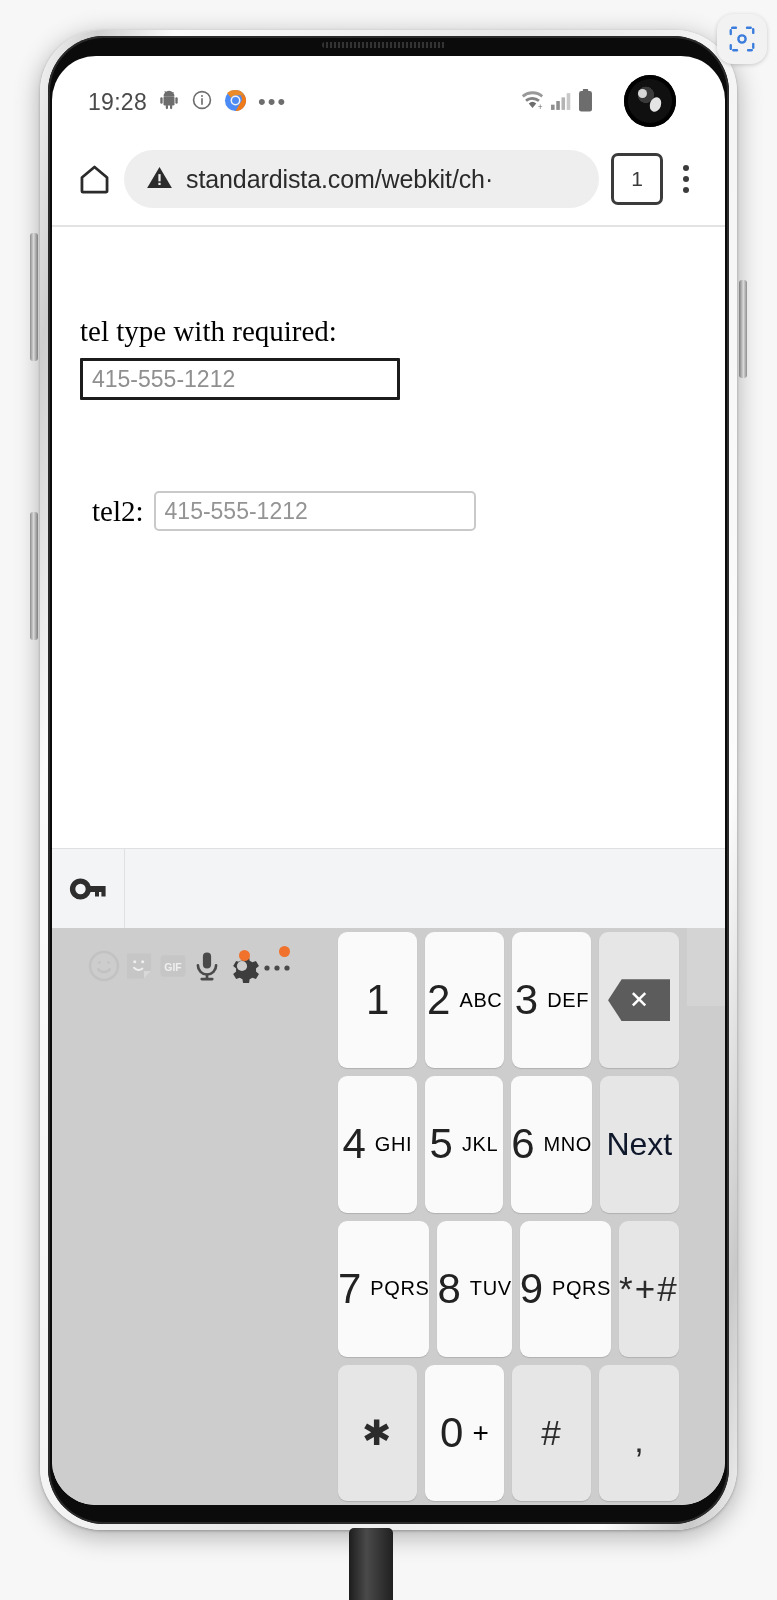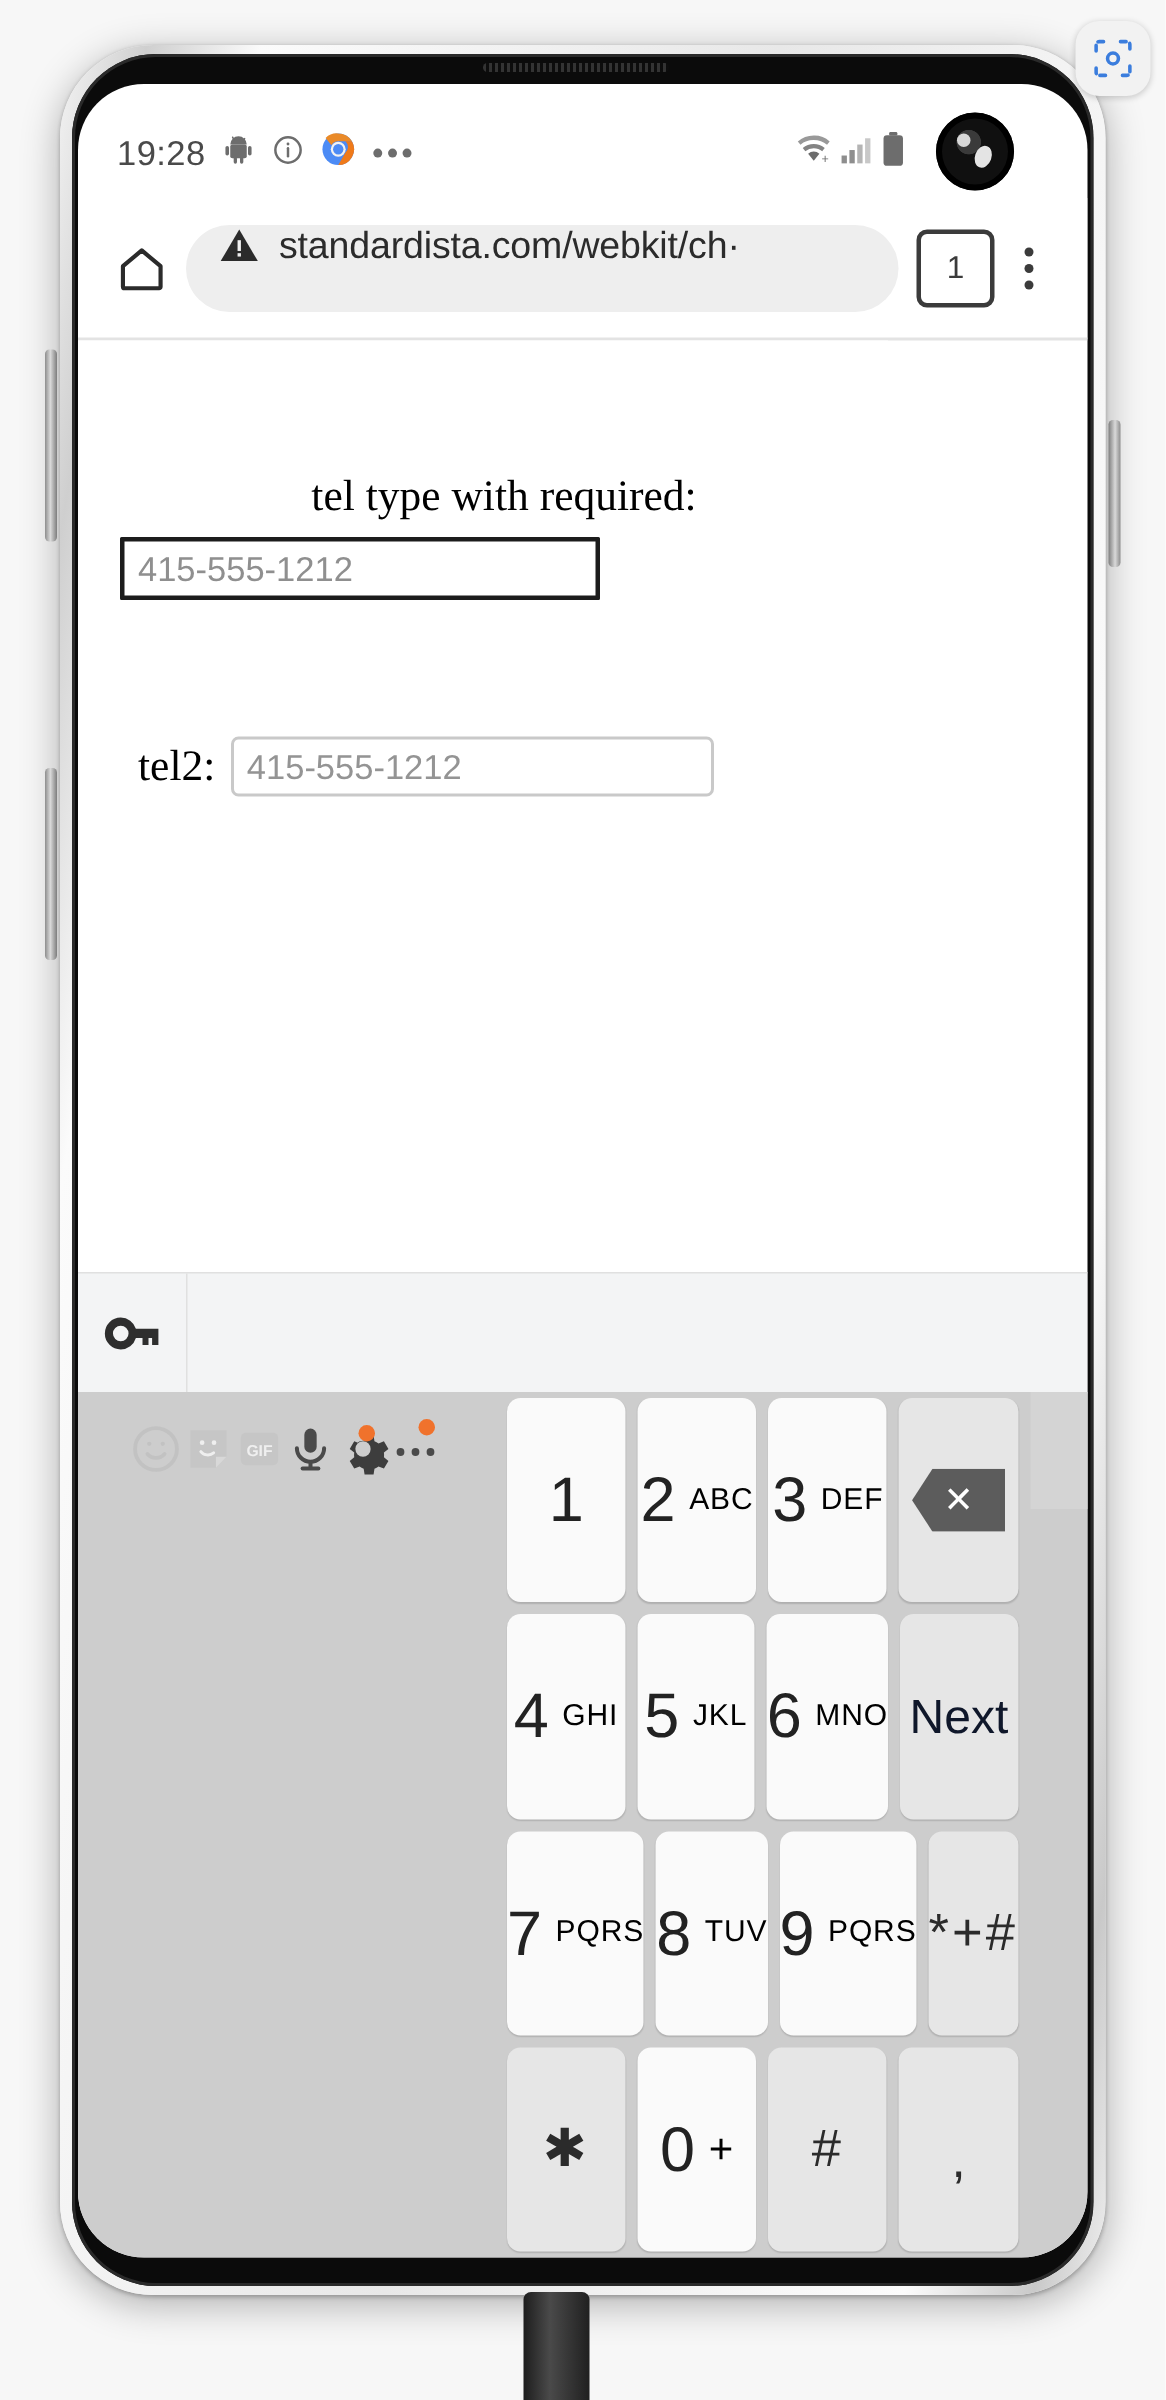--- a/index.html
+++ b/index.html
@@ -63,21 +63,21 @@
     position:absolute;right:10px;top:14px;width:50px;height:50px;
     border-radius:16px;background:#f2f2f2;
     box-shadow:0 1px 4px rgba(0,0,0,.18);
     display:flex;align-items:center;justify-content:center;
   }
 
   
   #status-bar{
     position:absolute;left:0;top:18px;width:577px;height:56px;
     display:flex;align-items:center;
-    padding:0 26px;box-sizing:border-box;
+    padding:0 36px;box-sizing:border-box;
     color:#5d5d5d;
   }
   #status-left{display:flex;align-items:center;gap:11px;}
   #clock{font-size:23px;color:#4a4a4a;letter-spacing:.3px;}
   #status-right{margin-left:auto;display:flex;align-items:center;gap:5px;}
   .dots-h{letter-spacing:2px;font-size:22px;color:#6d6d6d;line-height:1;}
   #punch-hole{
     position:absolute;left:572px;top:19px;width:52px;height:52px;border-radius:50%;
     background:radial-gradient(circle at 42% 38%,#3a3a3a 0 18%,#101010 19% 100%);
     box-shadow:inset 0 0 0 4px #000;
@@ -87,40 +87,40 @@
 
   
   #browser-bar{
     position:absolute;left:0;top:76px;width:673px;height:94px;
     display:flex;align-items:center;gap:0;
     padding:0 16px;box-sizing:border-box;background:#fff;
   }
   #home-icon-btn{width:52px;display:flex;justify-content:center;align-items:center;}
   #omnibox{
     flex:1;height:58px;background:#eeeeee;border-radius:29px;
-    display:flex;align-items:flex-start;gap:13px;padding:0 22px;
+    display:flex;align-items:center;gap:13px;padding:0 22px;
     box-sizing:border-box;overflow:hidden;margin:0 4px;
   }
   #omnibox-url{
     font-size:25px;color:#2b2b2b;white-space:nowrap;overflow:hidden;
     text-overflow:clip;letter-spacing:-.1px;
   }
   #tab-count-btn{
     width:46px;height:46px;margin-left:8px;border:3px solid #3b3b3b;border-radius:7px;
     display:flex;align-items:center;justify-content:center;
     font-size:21px;color:#3b3b3b;font-weight:500;flex:none;
   }
   #menu-btn{width:46px;display:flex;flex-direction:column;align-items:center;gap:5px;justify-content:center;flex:none;}
   #menu-btn i{width:6px;height:6px;border-radius:50%;background:#3b3b3b;display:block;}
   #chrome-sep{position:absolute;left:0;top:169px;width:673px;height:2px;background:#e3e3e3;}
 
   
   #page-content{
     position:absolute;left:0;top:171px;width:540px;height:621px;
-    background:#fff;font-family:"Liberation Serif", serif;text-align:center;
+    background:#fff;font-family:"Liberation Serif", serif;
   }
   #label-tel1{font-size:29px;color:#000;margin:0;padding:88px 0 0 28px;}
   #input-tel1{
     margin:10px 0 0 28px;width:320px;height:42px;box-sizing:border-box;
     border:3px solid #1c1c1c;border-radius:1px;background:#fff;
     font-family:"Liberation Sans", sans-serif;font-size:23px;color:#8f8f8f;
     padding:0 9px;display:flex;align-items:center;
   }
   #row-tel2{display:flex;align-items:center;gap:10px;padding:91px 0 0 28px;}
   #label-tel2{font-size:29px;color:#000;margin-left:12px;}

